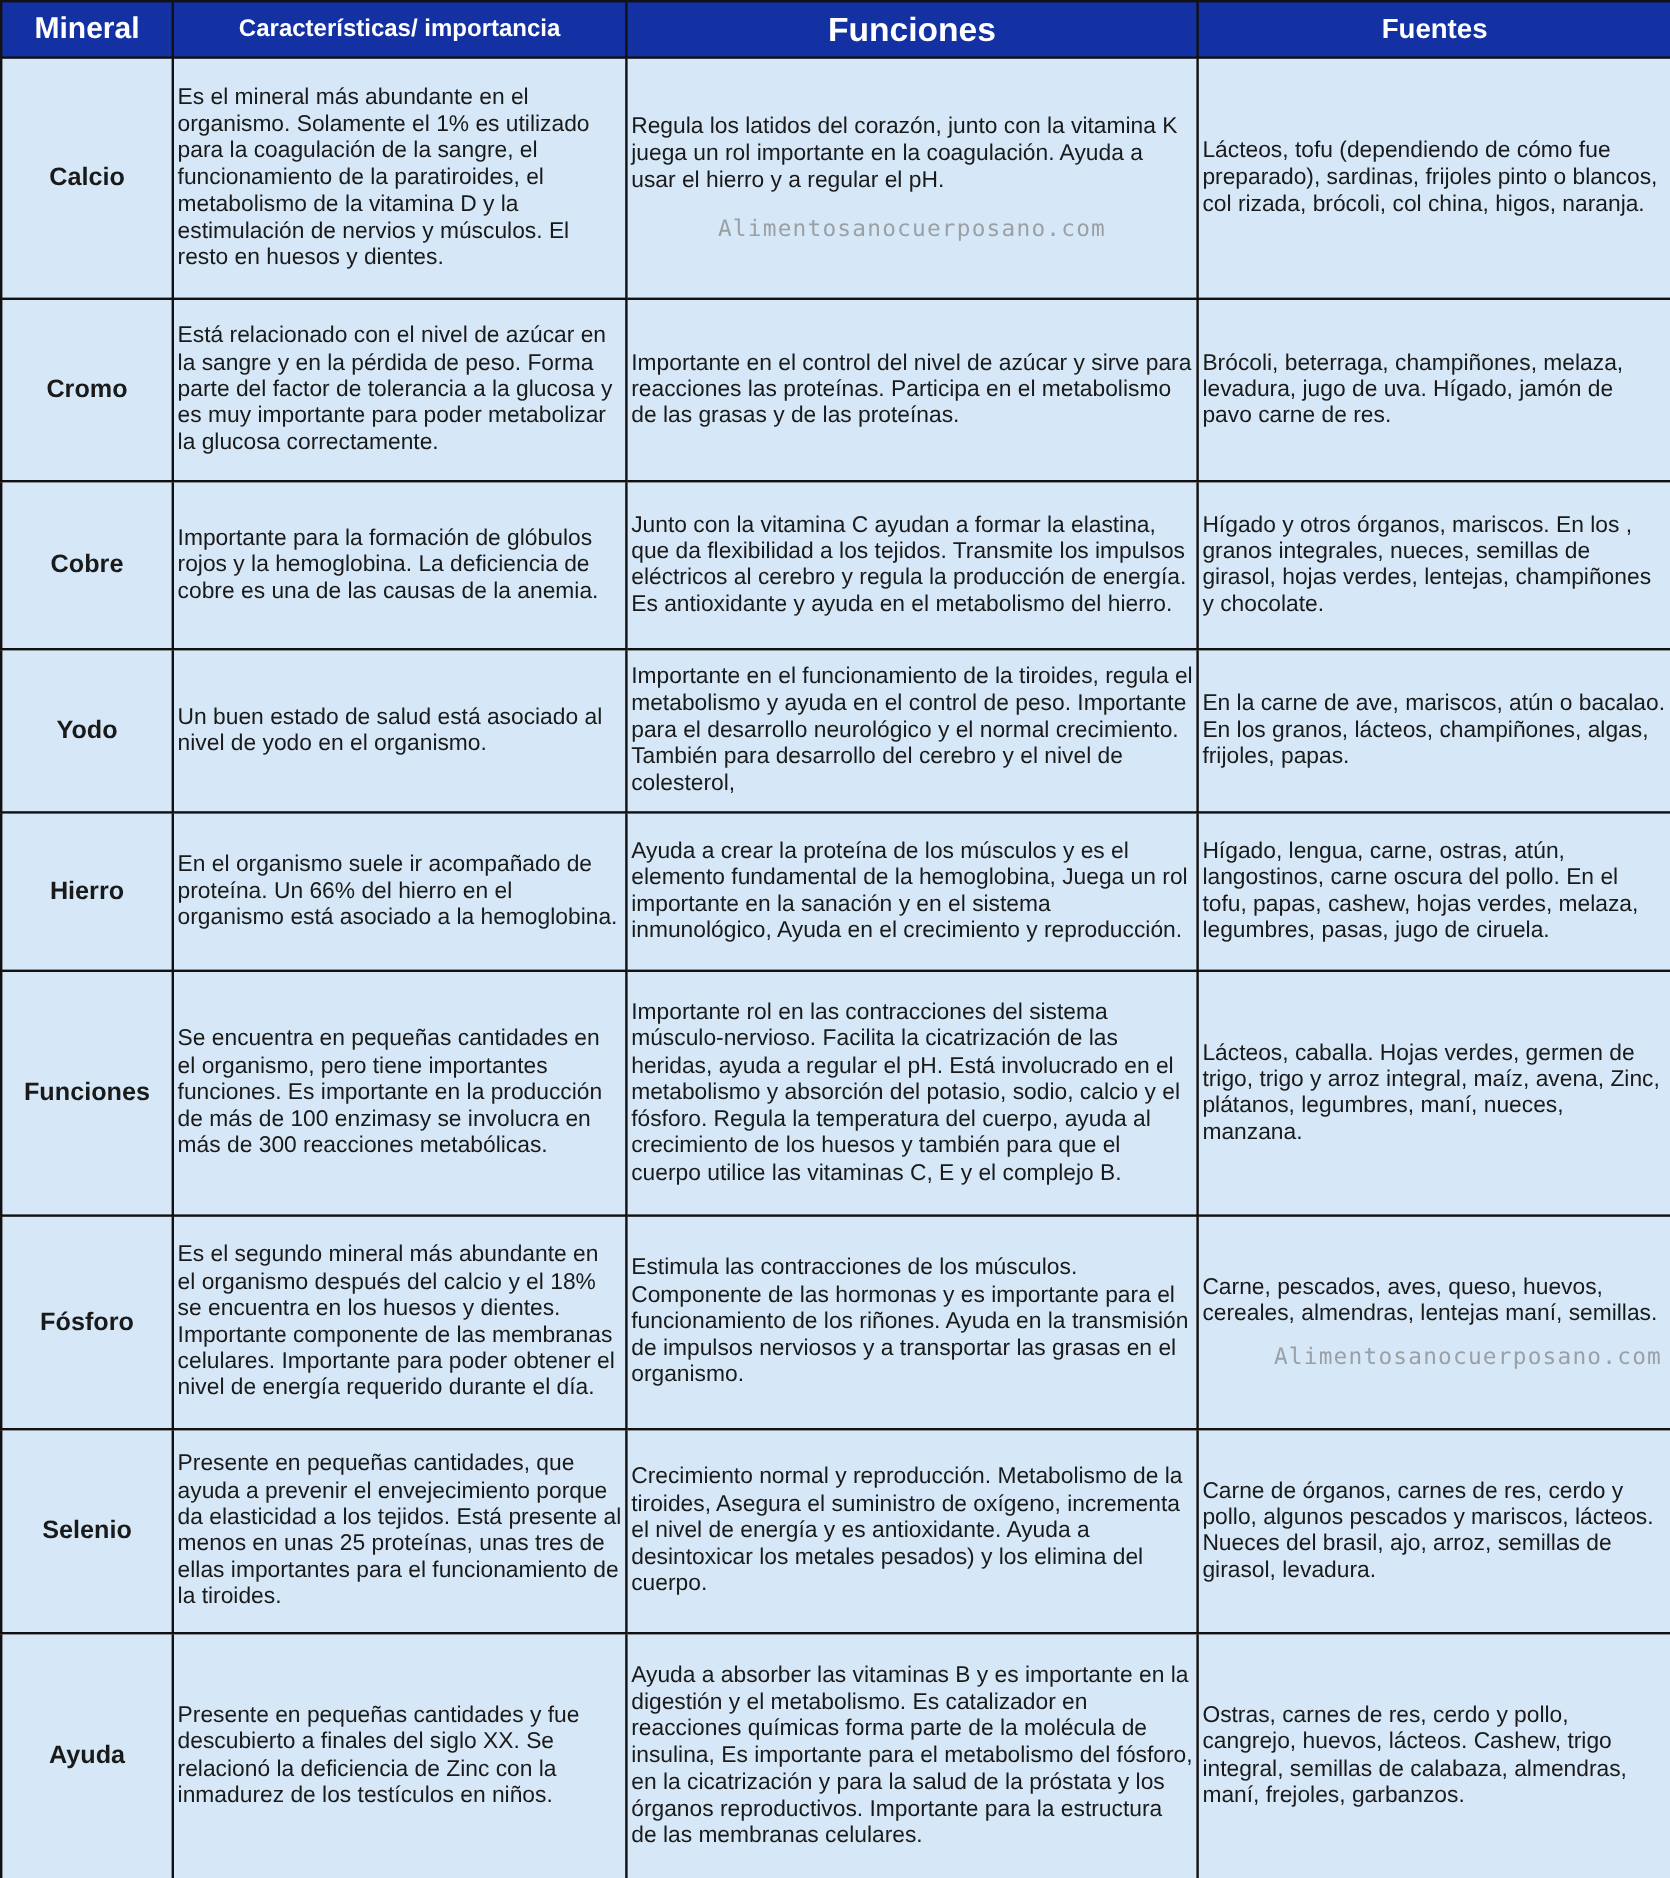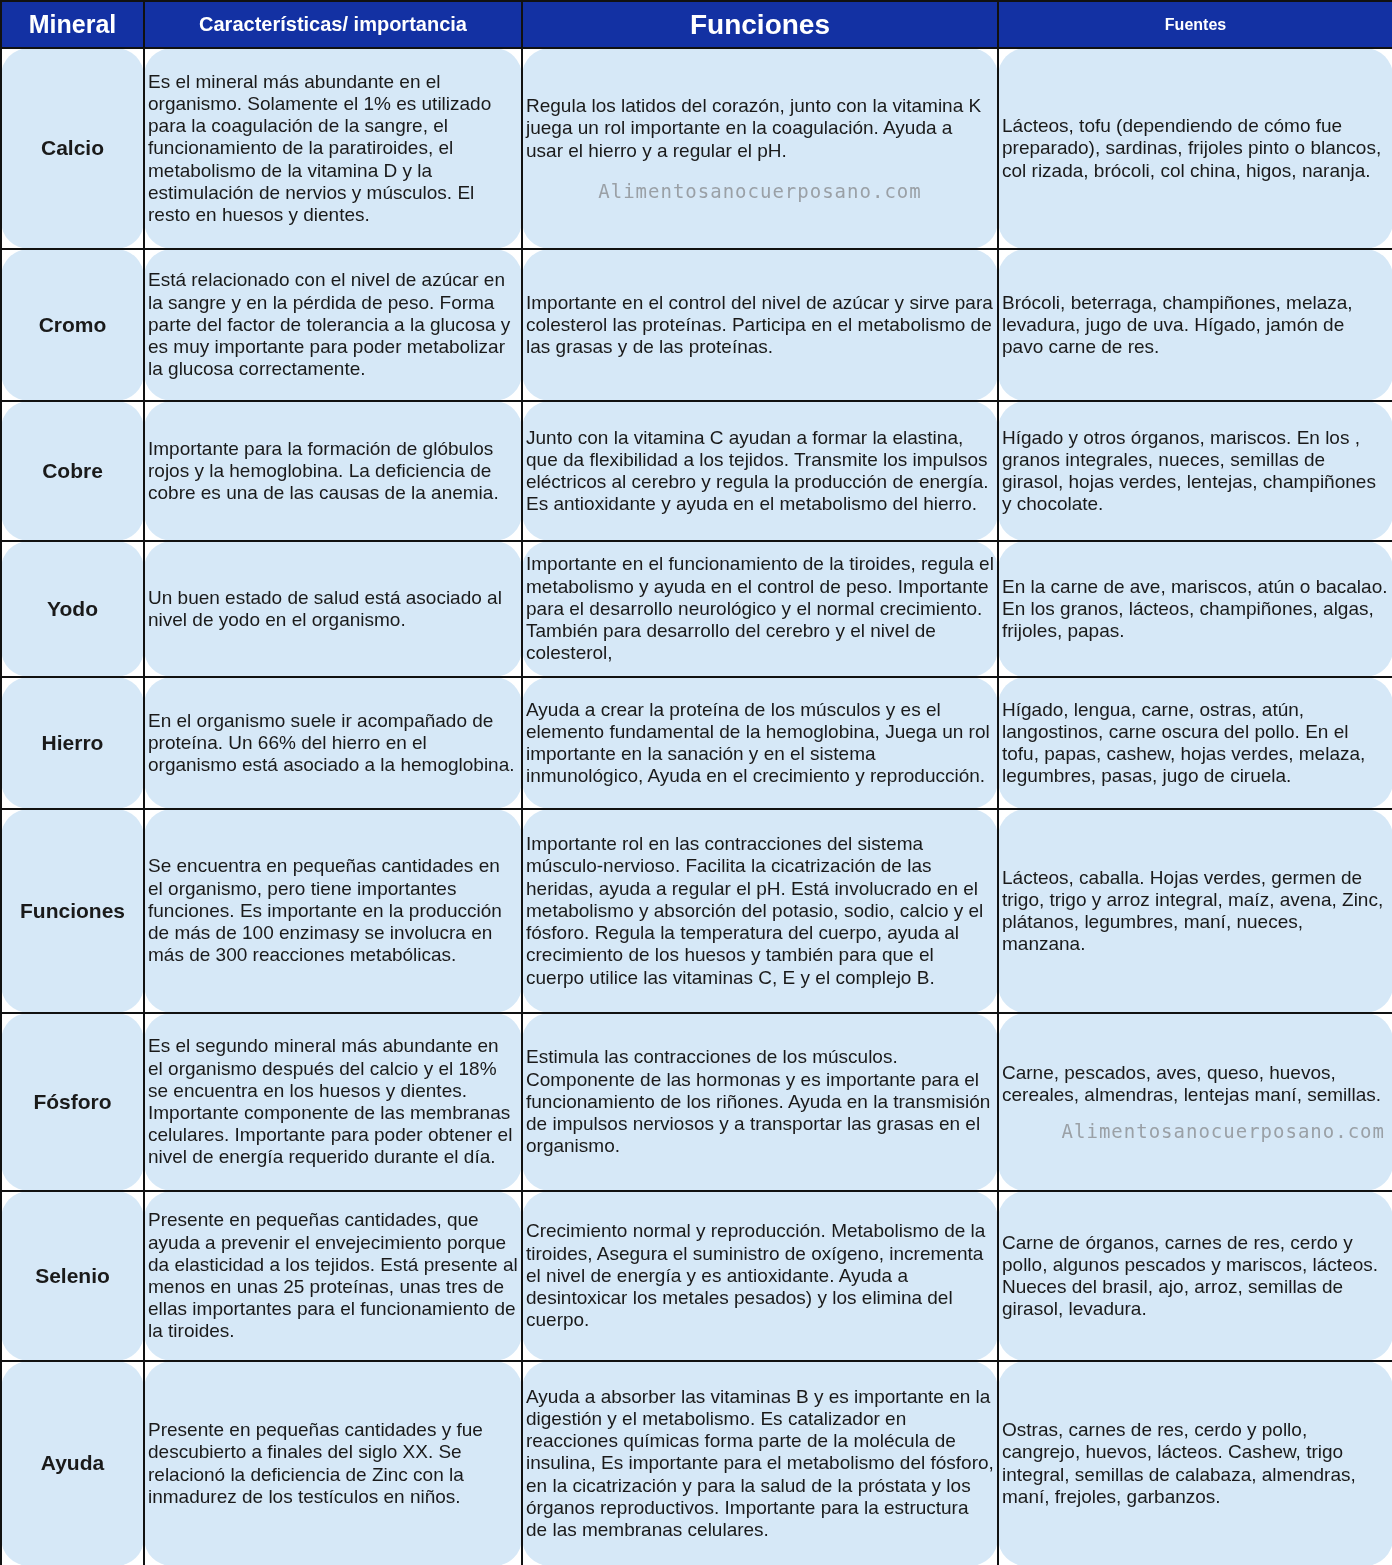--- a/index.html
+++ b/index.html
@@ -42,28 +42,27 @@
   th {
     background: var(--header-bg);
     color: var(--header-text);
     font-weight: bold;
     text-align: center;
     padding: 2px 4px;
   }
   th.h-mineral  { font-size: 25px; }
   th.h-caract   { font-size: 20px; }
   th.h-func     { font-size: 28px; }
-  th.h-fuentes  { font-size: 16px; }
+  th.h-fuentes  { font-size: 23px; }
 
   td.cell {
     background: var(--cell-bg);
     color: var(--text-color);
     font-size: 19px;
     line-height: 1.17;
-    border-radius: 28px;
   }
   td.mineral-cell {
     text-align: center;
     font-weight: bold;
     font-size: 21px;
     padding: 2px;
     margin-left: 43px;
   }
   td.text-cell {
     text-align: left;
@@ -115,21 +114,21 @@
           </td>
         </tr>
         <tr style="height: 152px;">
           <td class="cell mineral-cell">
             <div class="cell-text">Cromo</div>
           </td>
           <td class="cell text-cell">
             <div class="cell-text">Está relacionado con el nivel de azúcar en la sangre y en la pérdida de peso. Forma parte del factor de tolerancia a la glucosa y es muy importante para poder metabolizar la glucosa correctamente.</div>
           </td>
           <td class="cell text-cell">
-            <div class="cell-text">Importante en el control del nivel de azúcar y sirve para colesterol las proteínas. Participa en el metabolismo de las grasas y de las proteínas.</div>
+            <div class="cell-text">Importante en el control del nivel de azúcar y sirve para reacciones las proteínas. Participa en el metabolismo de las grasas y de las proteínas.</div>
           </td>
           <td class="cell text-cell">
             <div class="cell-text">Brócoli, beterraga, champiñones, melaza, levadura, jugo de uva. Hígado, jamón de pavo carne de res.</div>
           </td>
         </tr>
         <tr style="height: 140px;">
           <td class="cell mineral-cell">
             <div class="cell-text">Cobre</div>
           </td>
           <td class="cell text-cell">

